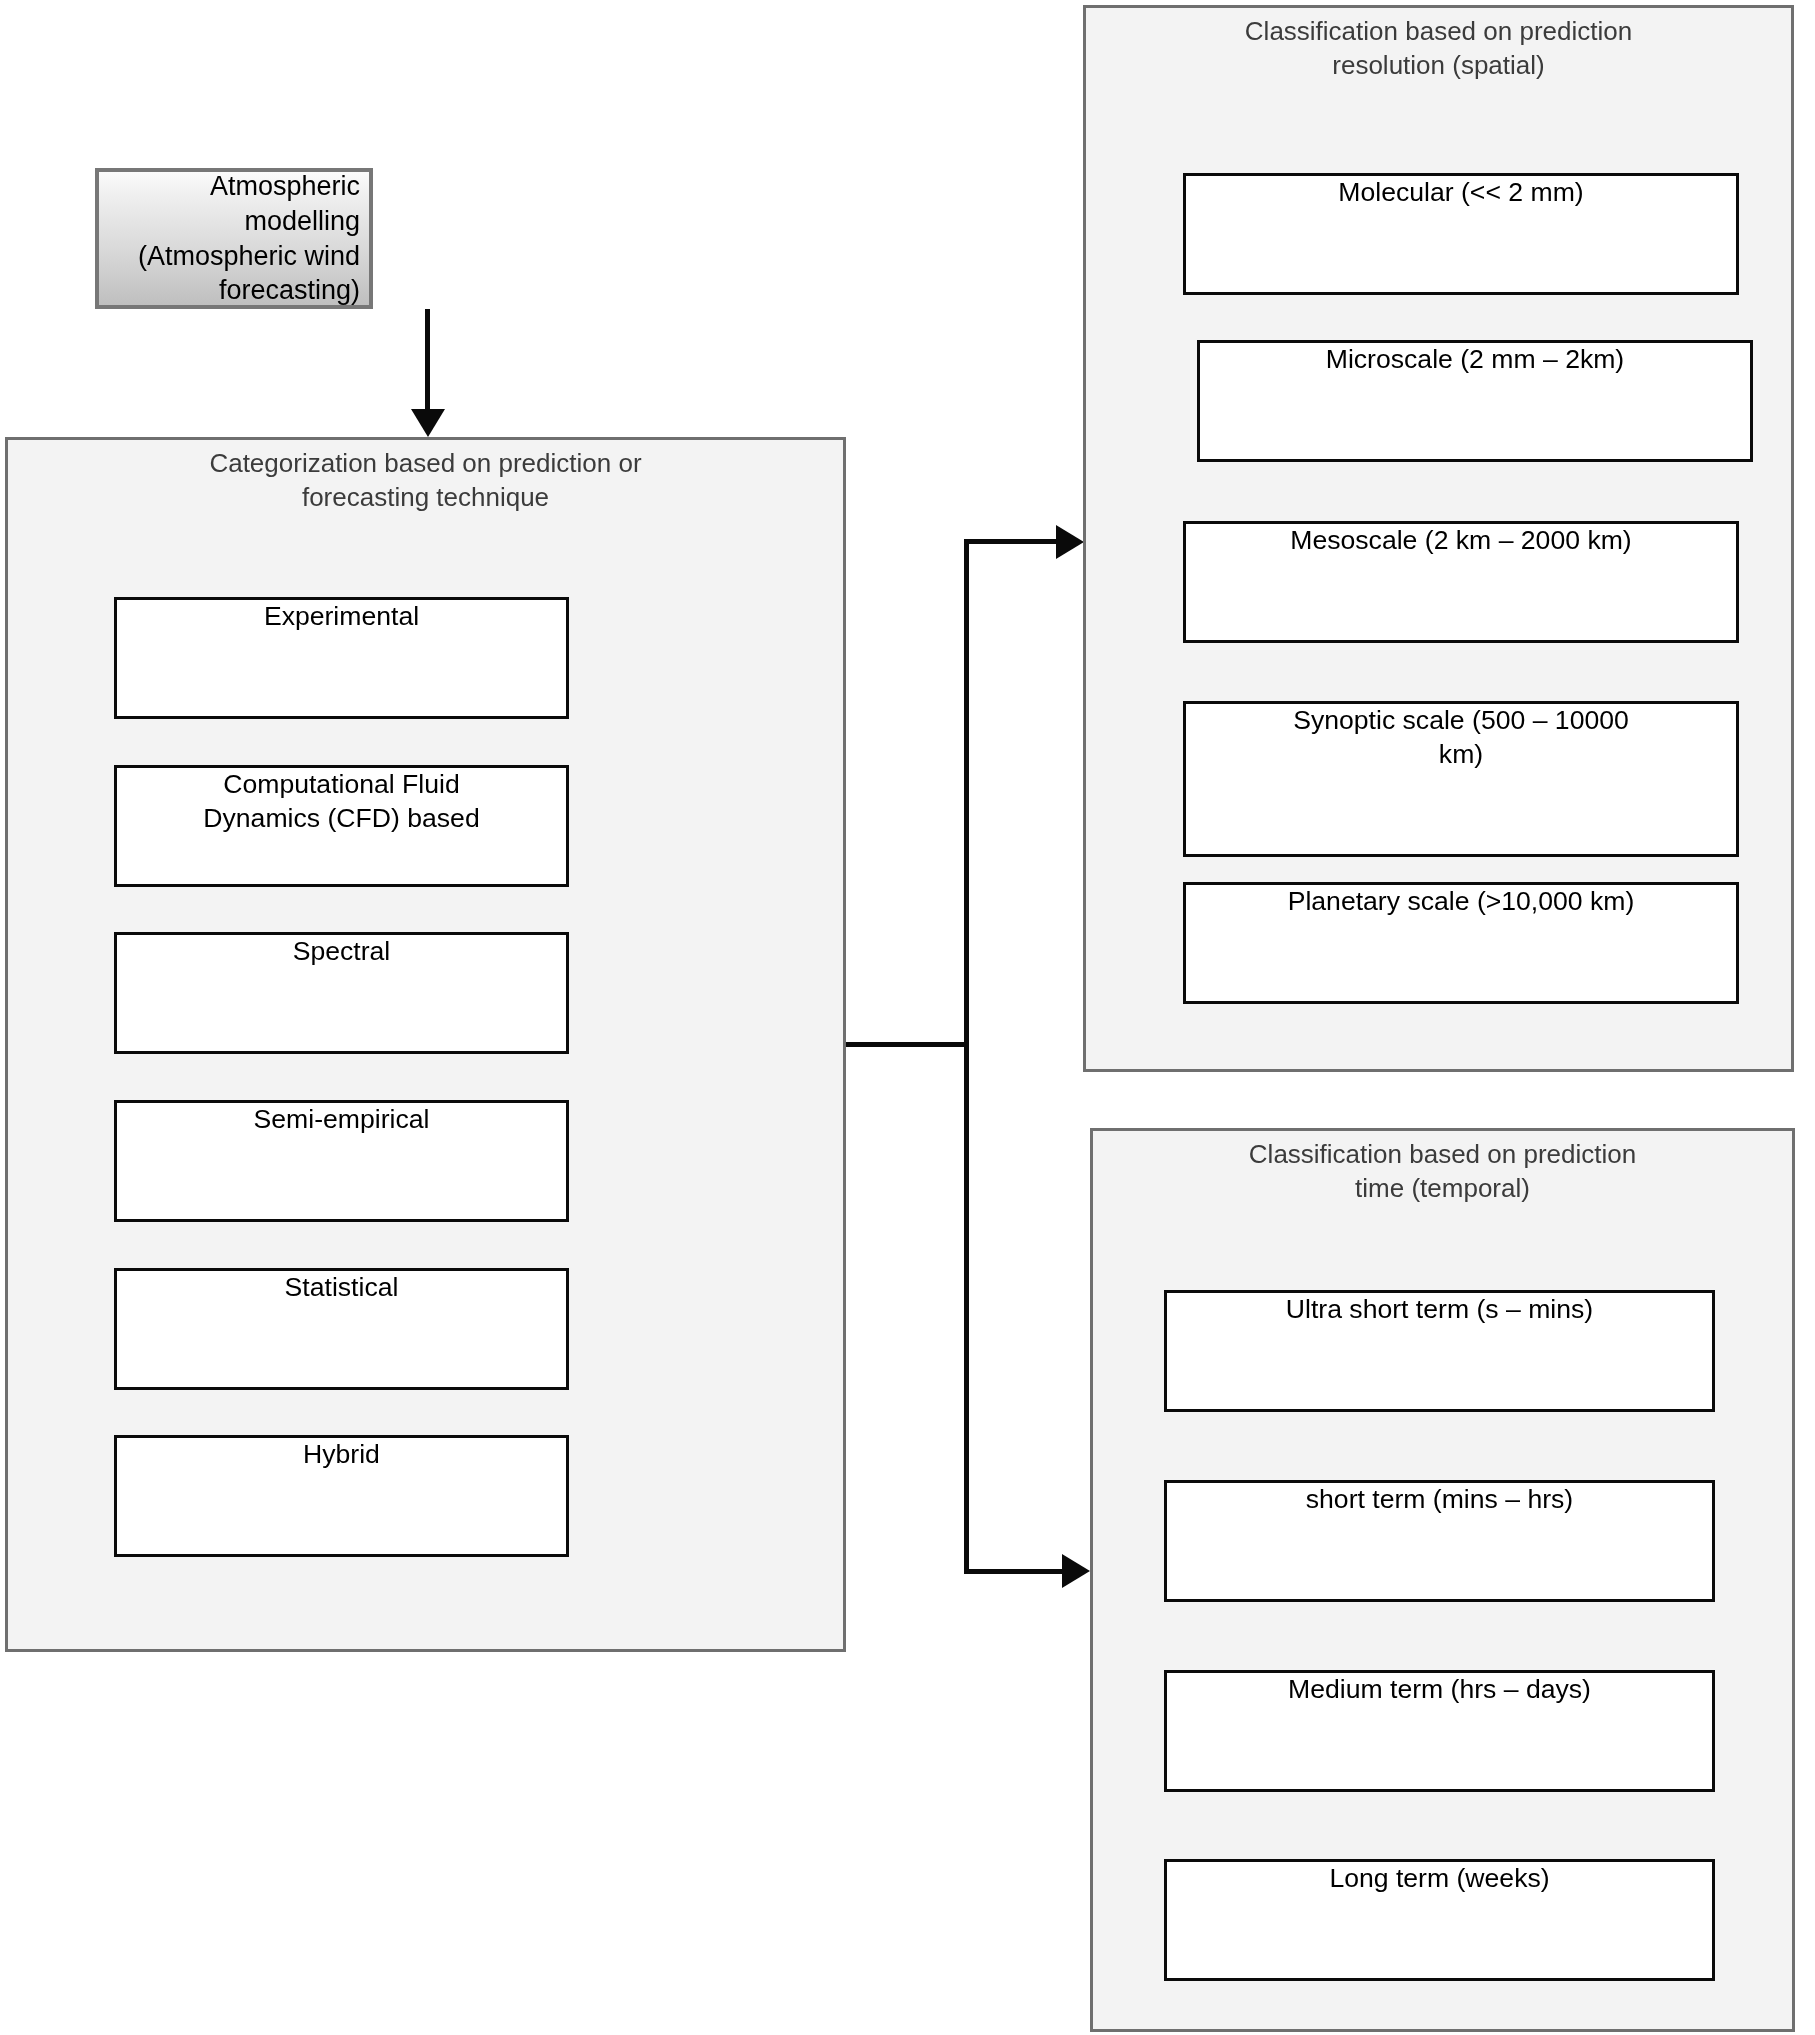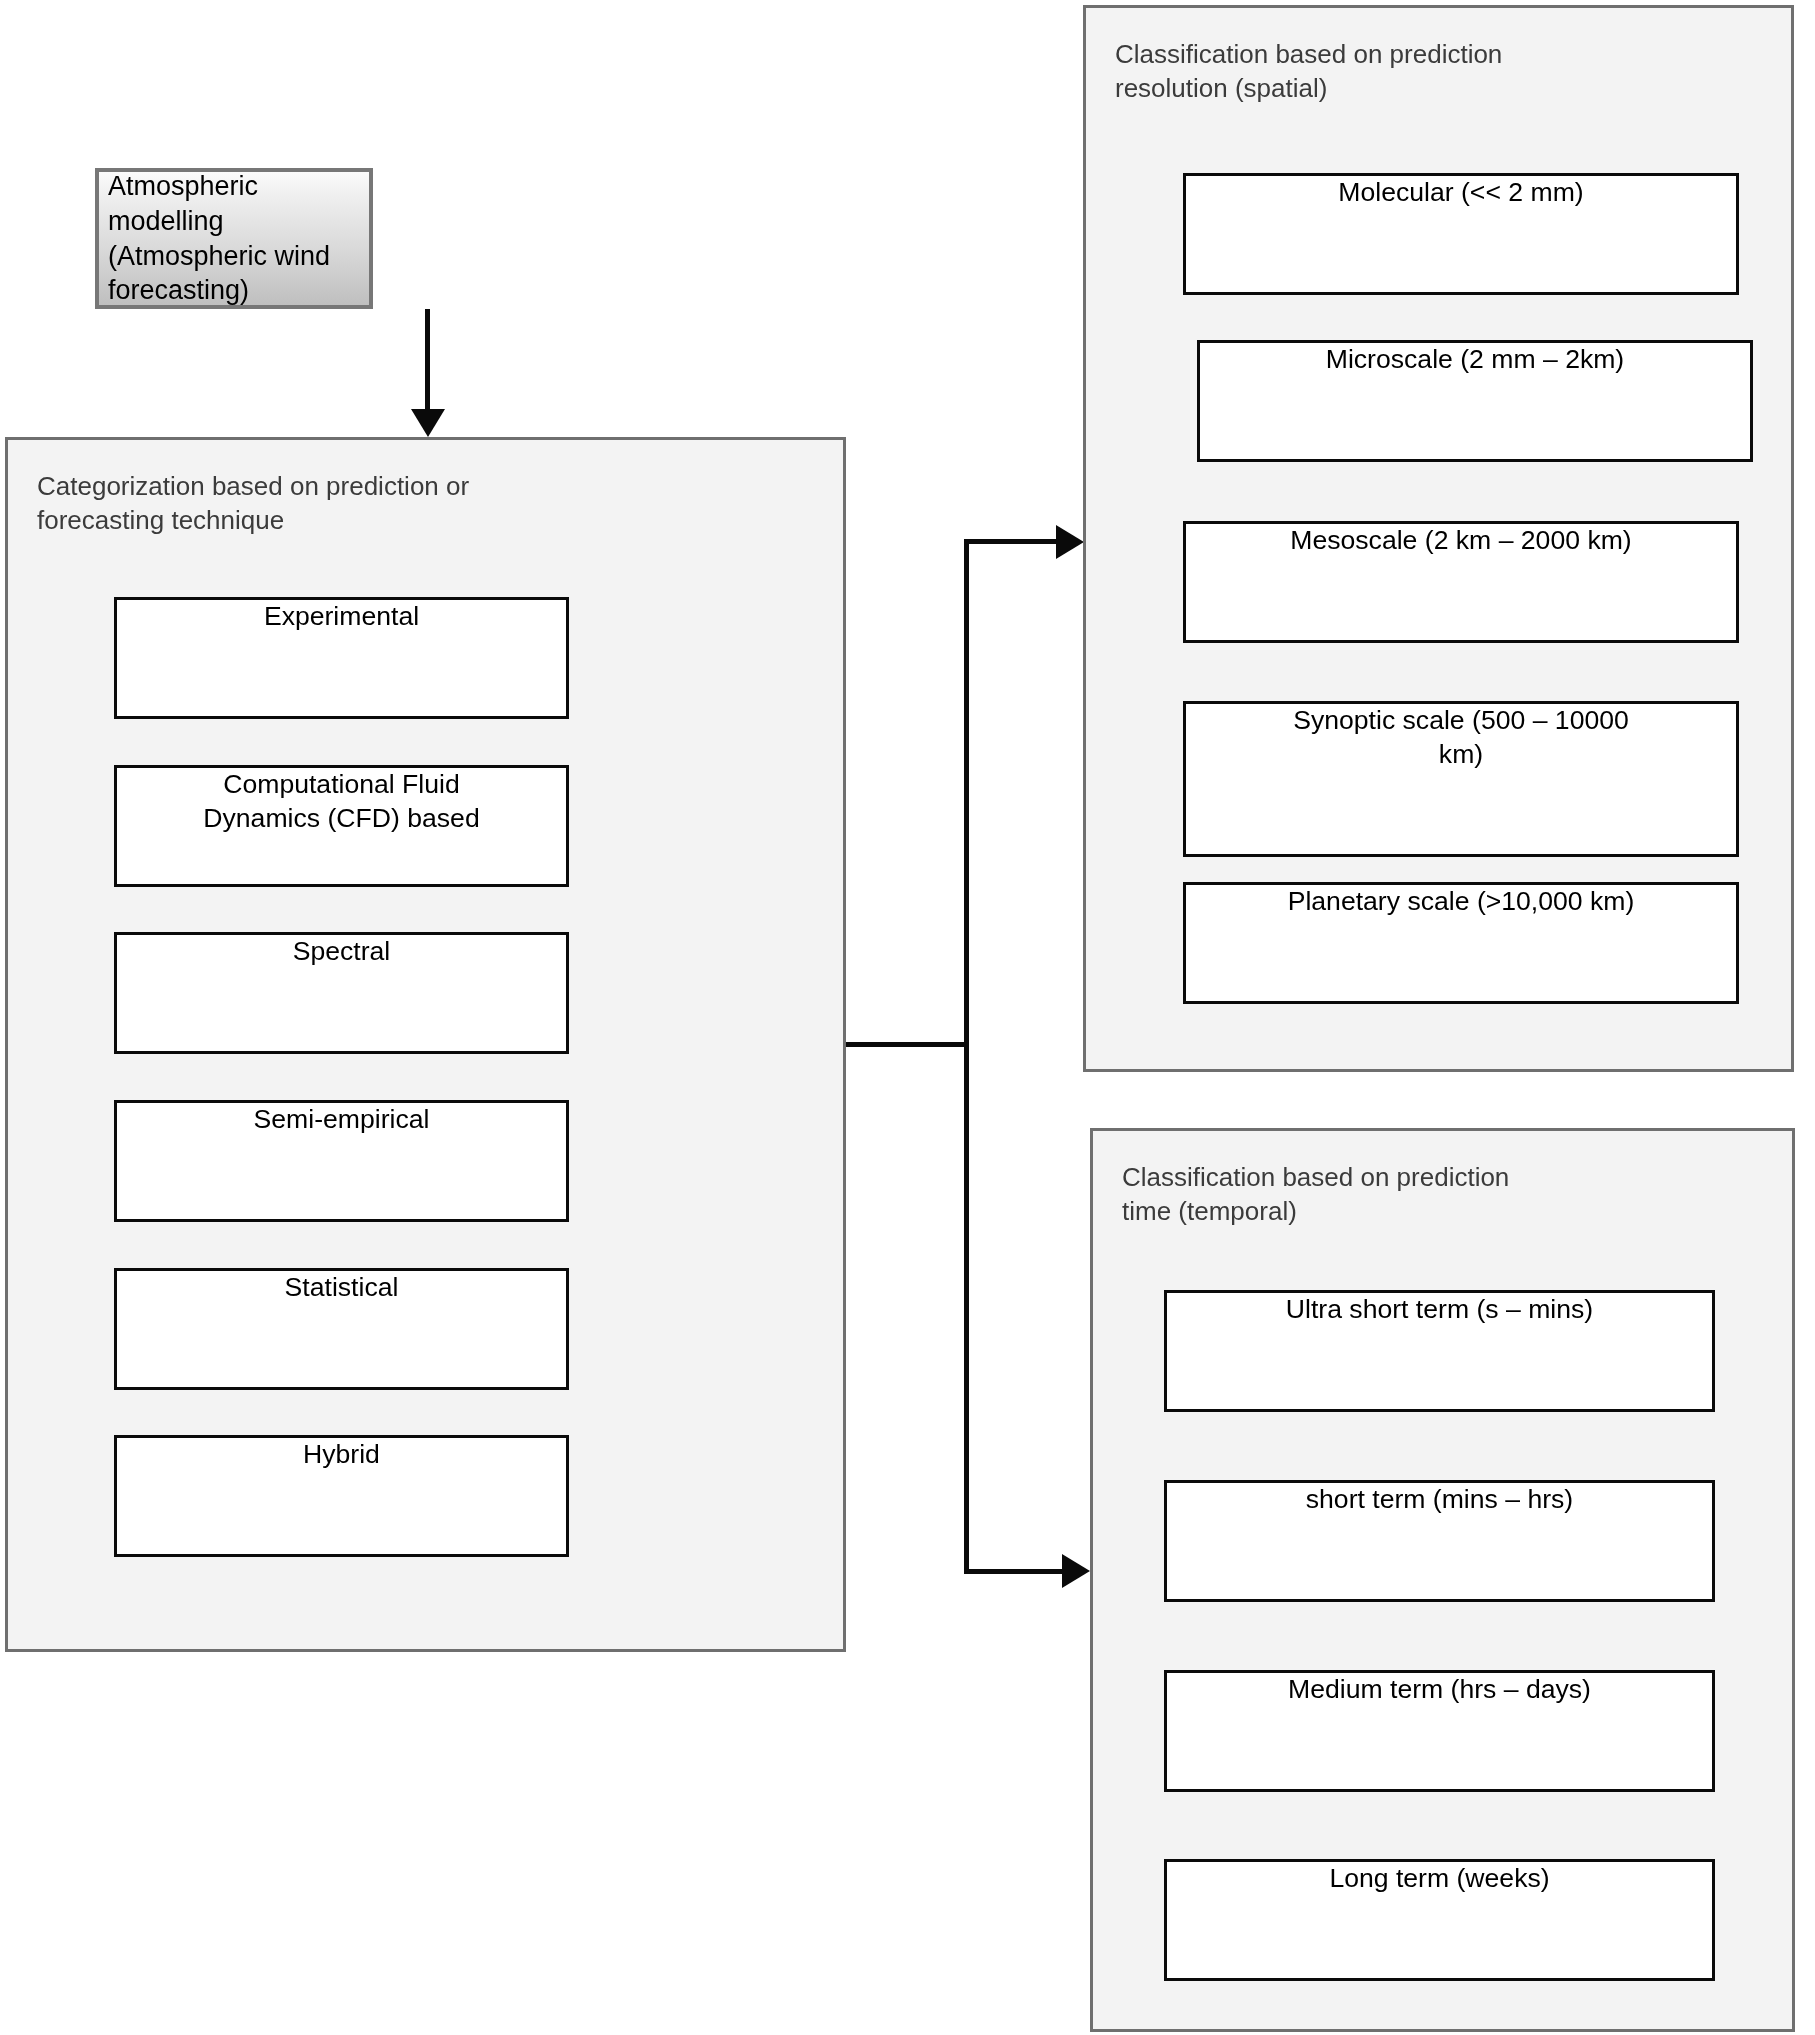--- a/index.html
+++ b/index.html
@@ -22,41 +22,41 @@
     left: 95px;
     top: 168px;
     width: 278px;
     height: 141px;
     background: linear-gradient(to bottom, #fbfbfb 0%, #efefef 18%, #d8d8d8 60%, #bfbfbf 100%);
     border: 4.4px solid #777777;
     box-sizing: border-box;
     display: flex;
     align-items: center;
     justify-content: center;
-    text-align: left;
+    text-align: right;
     color: #000000;
     font-size: 27px;
     line-height: 1.28;
     padding: 0 8.9px;
   }
   .top-node .line { display: block; }
 
   
   .panel {
     position: absolute;
     background: #f3f3f3;
     border: 3.8px solid #6f6f6f;
     box-sizing: border-box;
   }
   .panel-title {
-    text-align: left;
+    text-align: center;
     color: #3b3b3b;
     font-size: 26px;
     line-height: 1.30;
-    padding: 30px 29px 0 29px;
+    padding: 7px 29px 0 29px;
   }
   .panel-title .line { display: block; }
 
   #panel-technique { left: 5px;    top: 437px;  width: 841px; height: 1215px; }
   #panel-spatial   { left: 1083px; top: 5px;    width: 711px; height: 1067px; }
   #panel-temporal  { left: 1090px; top: 1128px; width: 705px; height: 904px; }
 
   
   .leaf {
     position: absolute;

